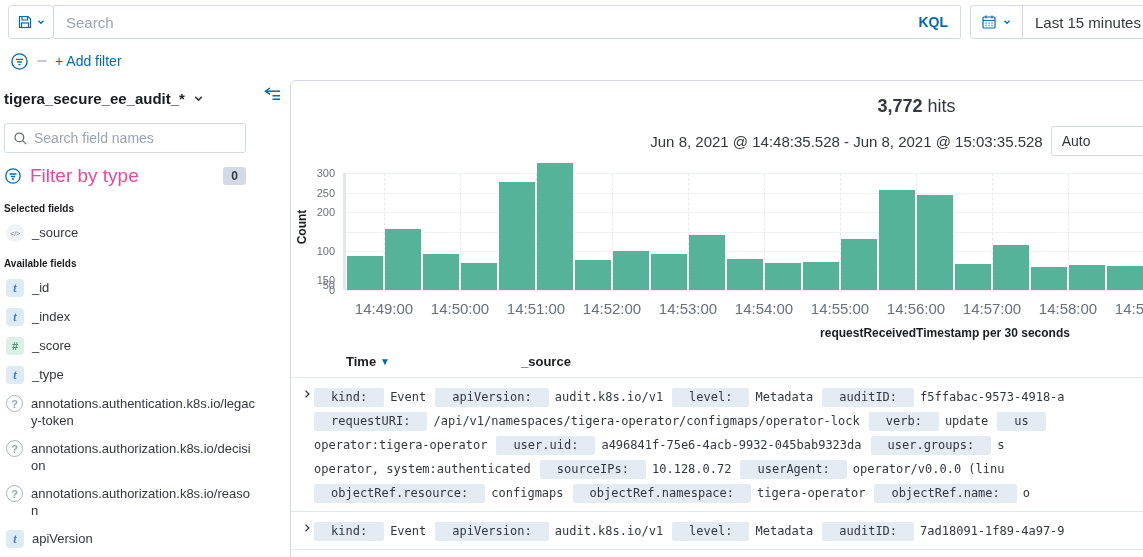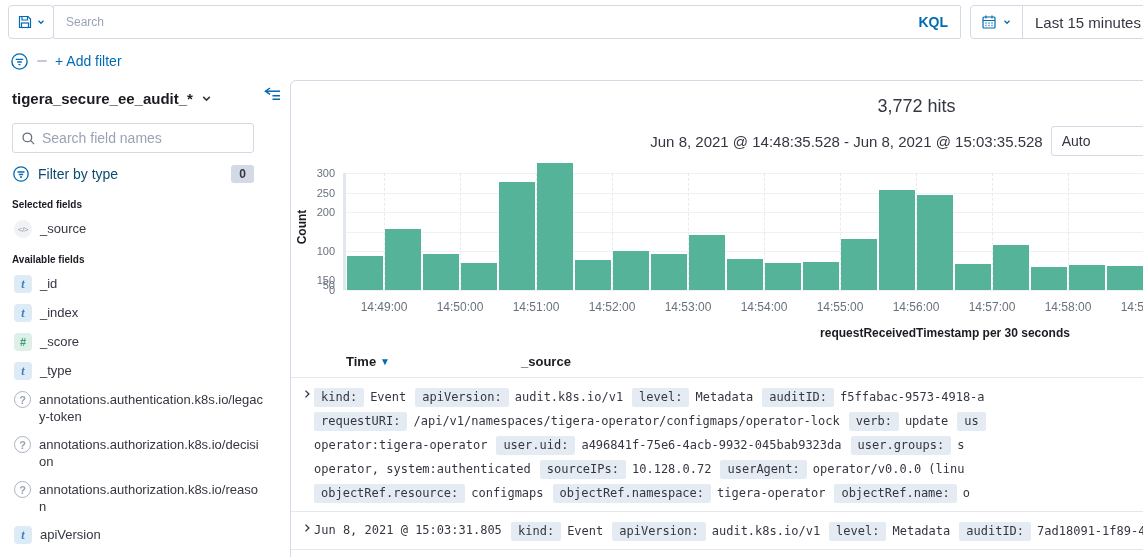--- a/index.html
+++ b/index.html
@@ -7,98 +7,98 @@
     font-family:"Liberation Sans",sans-serif; color:#343741; position:relative; }
 
   
   .query-bar { position:absolute; top:0; left:0; width:1143px; height:44px; background:#fff; }
   .save-btn { position:absolute; left:8px; top:5px; width:46px; height:34px;
     border:1px solid #d3dae6; border-radius:4px; display:flex; align-items:center;
     justify-content:center; gap:3px; background:#fff; cursor:pointer; }
   .search-box { position:absolute; left:53px; top:5px; width:908px; height:34px;
     border:1px solid #d3dae6; border-radius:2px; display:flex; align-items:center;
     padding:0 12px; background:#fff; }
-  .search-box input { flex:1; border:none; outline:none; font-size:12px;
+  .search-box input { flex:1; border:none; outline:none; font-size:15px;
     font-family:"Liberation Sans",sans-serif; color:#343741; background:transparent; }
   .search-box input::placeholder { color:#9aa3b5; }
   .kql { color:#006bb4; font-size:14px; font-weight:bold; cursor:pointer; }
   .datepicker { position:absolute; left:970px; top:5px; width:215px; height:34px;
     border:1px solid #d3dae6; border-radius:4px; display:flex; align-items:center; background:#fff; }
   .dp-quick { display:flex; align-items:center; gap:5px; padding:0 10px; height:100%;
     border-right:1px solid #d3dae6; cursor:pointer; }
   .dp-range { padding:0 12px; font-size:15px; color:#343741; cursor:pointer; white-space:nowrap; }
 
   
   .filter-bar { position:absolute; top:44px; left:0; width:1143px; height:34px;
     display:flex; align-items:center; padding-left:10px; gap:8px; background:#fff; }
   .filter-dash { width:10px; height:2px; background:#c4cbd7; border-radius:1px; }
   .add-filter { color:#006bb4; font-size:14px; cursor:pointer; }
 
   
-  .sidebar { position:absolute; top:78px; left:0; width:290px; bottom:0; padding:10px 12px; background:#fff; }
+  .sidebar { position:absolute; top:78px; left:0; width:290px; bottom:0; padding:10px 4px; background:#fff; }
   .index-picker { display:flex; align-items:center; gap:7px; cursor:pointer; margin-top:2px; }
   .index-name { font-size:15px; font-weight:bold; color:#1a1c21; }
   .collapse-icon { position:absolute; left:263px; top:86px; cursor:pointer; }
   .field-search { margin-top:16px; width:242px; height:30px; border:1px solid #d3dae6;
     border-radius:3px; display:flex; align-items:center; padding:0 8px; gap:6px; background:#fff; }
   .field-search input { flex:1; border:none; outline:none; font-size:14px;
     font-family:"Liberation Sans",sans-serif; color:#343741; min-width:0; }
   .field-search input::placeholder { color:#9aa3b5; }
   .filter-type { margin-top:12px; width:242px; display:flex; align-items:center; gap:8px; cursor:pointer; }
-  .filter-type-label { color:#0c4a6e; font-size:14px; flex:1; }
+  .filter-type-label { color:#ec4899; font-size:19px; flex:1; }
   .count-badge { background:#d3dae6; color:#343741; font-size:12px; font-weight:bold;
     border-radius:3px; padding:2px 8px; }
   .side-heading { font-size:10px; font-weight:bold; color:#1a1c21; margin-top:16px; margin-bottom:10px; }
   .field-row { display:flex; align-items:flex-start; gap:8px; margin-bottom:11px;
     cursor:pointer; padding-left:2px; }
   .ficon { width:18px; height:18px; border-radius:4px; font-size:11px; display:flex;
     align-items:center; justify-content:center; flex-shrink:0; }
   .ficon.string { background:#dcebf6; color:#3c7dc4; font-style:italic; font-weight:bold; font-family:"Liberation Serif",serif; font-size:12px; }
   .ficon.number { background:#dcf0e8; color:#3c9e77; font-weight:bold; }
   .ficon.source { background:#f0f2f6; color:#8e95a5; border-radius:50%; font-size:8px; letter-spacing:-0.5px; }
   .ficon.unknown { background:#fff; color:#98a2b3; border:1.5px solid #aab3c3; border-radius:50%; font-size:11px; font-weight:bold; width:17px; height:17px; }
   .fname { font-size:13px; color:#343741; width:226px; overflow-wrap:anywhere; line-height:17px; }
 
   
   .panel { position:absolute; left:290px; top:80px; width:1253px; height:560px;
     background:#fff; border:1px solid #d3dae6; border-radius:6px 0 0 0; }
   .hits-row { text-align:center; margin-top:15px; font-size:18px; }
-  .hits-value { font-weight:normal; }
+  .hits-value { font-weight:bold; }
   .range-row { display:flex; justify-content:center; align-items:center; gap:8px; margin-top:9px; height:30px; }
   .range-label { font-size:15px; color:#343741; }
   .interval-select { border:1px solid #d3dae6; border-radius:3px; height:30px; width:132px;
     display:flex; align-items:center; padding:0 10px; font-size:14px; background:#fff; cursor:pointer; }
 
   
   .chart { position:relative; height:188px; margin-top:2px; }
   .gridline-h { position:absolute; height:1px; background:#eef1f5; left:55px; width:1140px; }
   .gridline-v { position:absolute; width:0; border-left:1px dashed #e6eaef; top:15px; height:117px; }
   .axis-strip { position:absolute; left:52px; width:3px; top:15px; height:117px; background:#e2e7ed; }
   .bar { position:absolute; background:#54b399; cursor:pointer; }
   .ytick { position:absolute; left:0; width:44px; text-align:right; font-size:11px; color:#69707d; }
-  .xtick { position:absolute; width:68px; text-align:center; font-size:12px; color:#69707d; top:142px; }
+  .xtick { position:absolute; width:68px; text-align:center; font-size:15px; color:#69707d; top:142px; }
   .ylabel { position:absolute; left:-34px; top:62px; width:90px; text-align:center;
     font-size:12px; font-weight:bold; color:#1a1c21; transform:rotate(-90deg); }
   .xtitle { position:absolute; left:55px; width:1198px; top:168px; text-align:center;
     font-size:12px; font-weight:bold; color:#1a1c21; }
 
   
   .dtable { margin-top:2px; }
   .thead { display:flex; align-items:center; font-size:13px; font-weight:bold;
     color:#1a1c21; padding:6px 0 8px 0; border-bottom:1px solid #e3e8ef; }
   .th-time { margin-left:55px; width:175px; display:flex; align-items:center; gap:4px; cursor:pointer; }
   .sort-arrow { color:#006bb4; font-size:10px; }
   .trow { display:flex; align-items:flex-start; padding:7px 0 6px 0; border-bottom:1px solid #e3e8ef; }
   .expander { width:23px; padding-left:10px; padding-top:3px; cursor:pointer; }
   .tcell-time { width:197px; font-family:"DejaVu Sans Mono",monospace; font-size:12px;
     color:#343741; padding-top:4px; white-space:nowrap; }
   .tcell-source { flex:1; overflow:hidden; }
   .sline { height:24px; line-height:24px; white-space:nowrap;
     font-family:"DejaVu Sans Mono",monospace; font-size:12px; color:#343741; }
-  .fkey { display:inline-block; background:#e4ebf2; border-radius:2px; padding:0 7px;
+  .fkey { display:inline-block; background:#e4ebf2; border-radius:2px; padding:0 17px;
     margin-right:6px; line-height:19px; }
   .fval { margin-right:9px;text-align:center; }
   svg { display:block; }
 </style>
 </head>
 <body>
 
 <div class="query-bar">
   <div class="save-btn">
     <span>
@@ -322,20 +322,19 @@
             <div class="sline"><span class="fval">operator, system:authenticated</span><span class="fkey">sourceIPs:</span><span class="fval">10.128.0.72</span><span class="fkey">userAgent:</span><span class="fval">operator/v0.0.0 (linu</span></div>
             <div class="sline"><span class="fkey">objectRef.resource:</span><span class="fval">configmaps</span><span class="fkey">objectRef.namespace:</span><span class="fval">tigera-operator</span><span class="fkey">objectRef.name:</span><span class="fval">o</span></div>
           </div>
         </div>
         <div class="trow">
           <span class="expander">
             <svg width="12" height="12" viewBox="0 0 16 16" fill="none" stroke="#343741" stroke-width="1.8">
               <path d="M6 3.5l4.5 4.5L6 12.5"></path>
             </svg>
           </span>
-          <div class="tcell-time">Jun 8, 2021 @ 15:03:31.805</div>
           <div class="tcell-source">
             <div class="sline"><span class="fkey">kind:</span><span class="fval">Event</span><span class="fkey">apiVersion:</span><span class="fval">audit.k8s.io/v1</span><span class="fkey">level:</span><span class="fval">Metadata</span><span class="fkey">auditID:</span><span class="fval">7ad18091-1f89-4a97-9</span></div>
           </div>
         </div>
       </div>
   </div>
 </div>
 
 </body></html>

